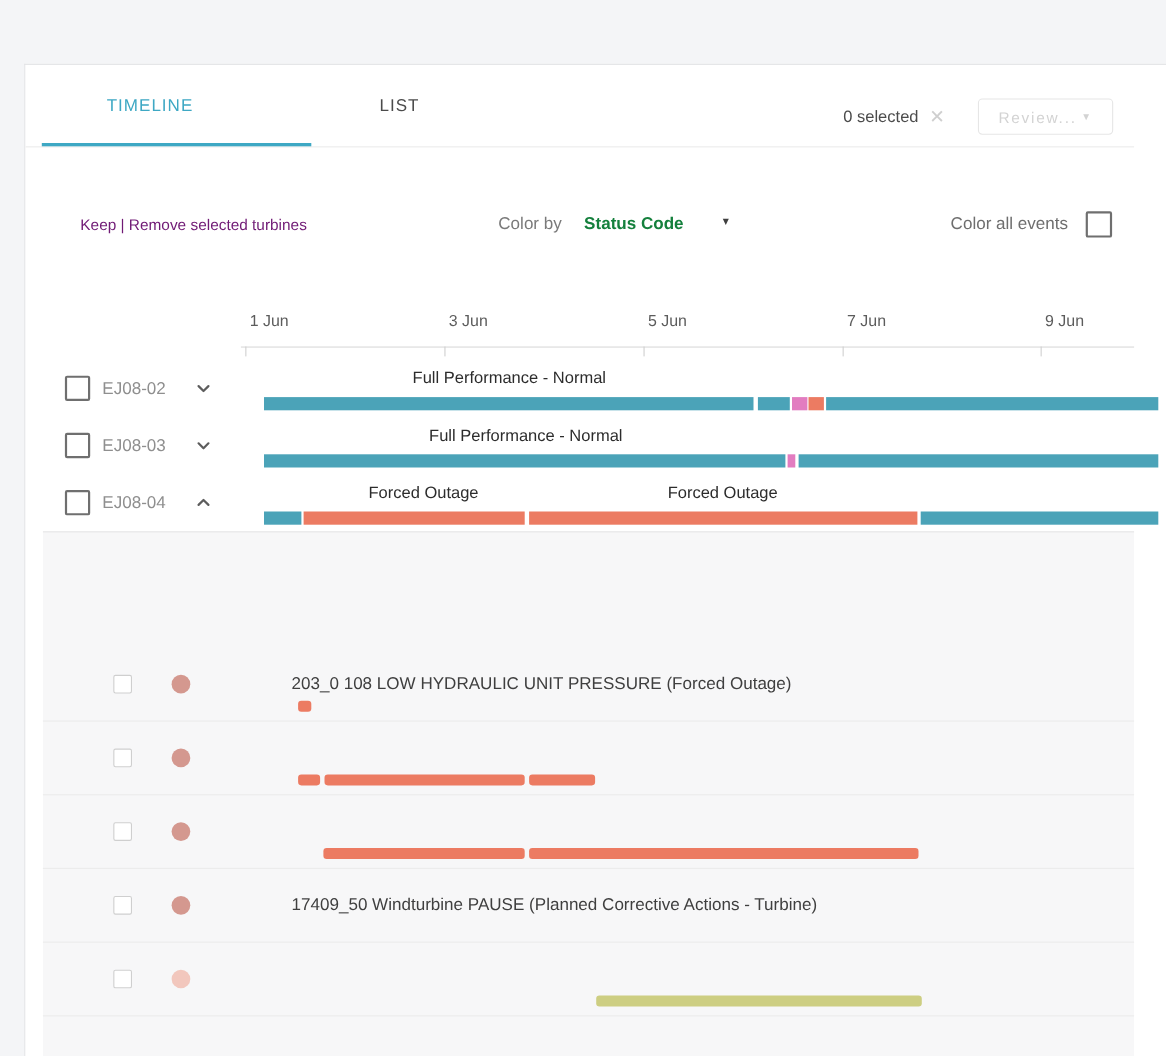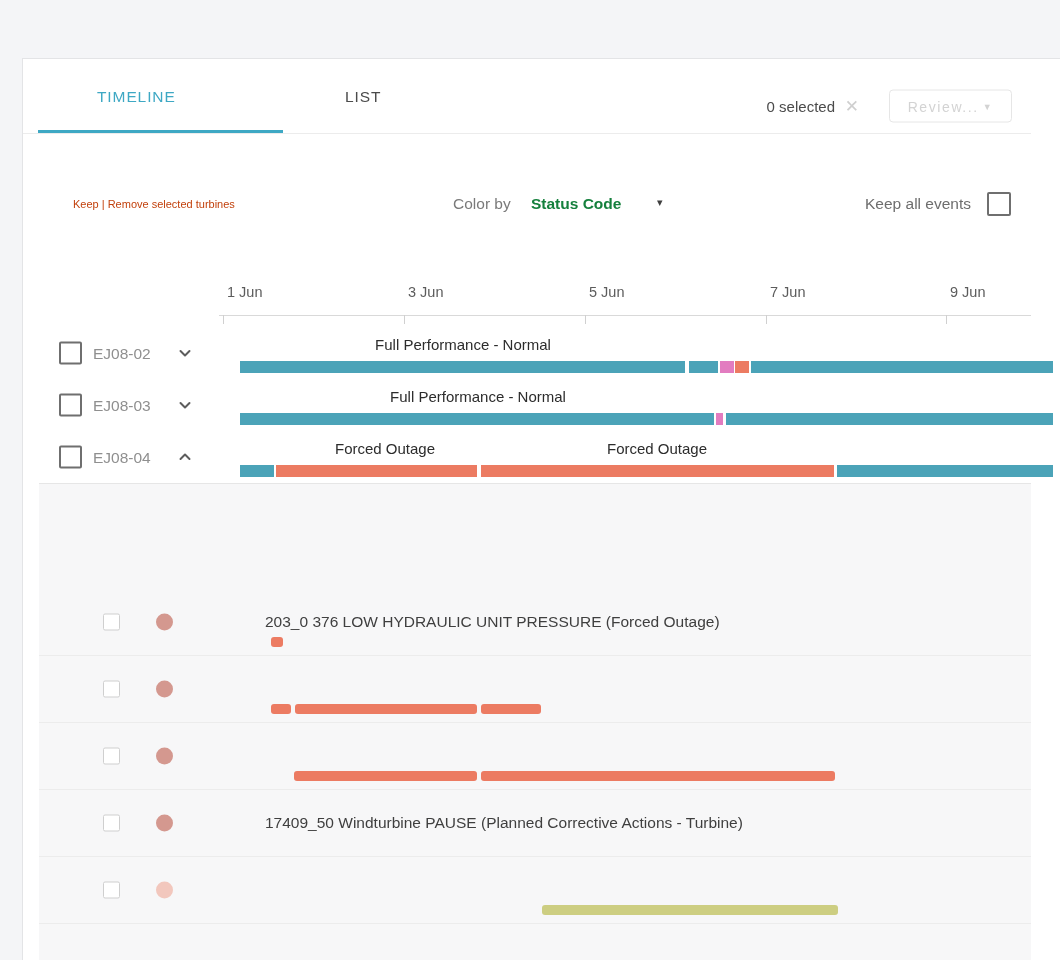--- a/index.html
+++ b/index.html
@@ -104,22 +104,22 @@
   
   .controls {
     position: absolute;
     left: 0; top: 75px;
     width: 1008px; height: 120px;
   }
   .keep-remove {
     position: absolute;
     left: 50px; top: 70px;
     transform: translateY(-50%);
-    font-size: 11px;
-    color: #c2410c;
+    font-size: 14px;
+    color: #701a75;
     white-space: nowrap;
     cursor: pointer;
   }
   .colorby-label {
     position: absolute;
     left: 430px; top: 70px;
     transform: translateY(-50%);
     font-size: 15.5px;
     color: #7a7a7a;
   }
@@ -348,21 +348,21 @@
       </div>
     </div>
 
     <div class="controls">
       <div class="keep-remove">Keep | Remove selected turbines</div>
 
       <div class="colorby-label">Color by</div>
       <div class="colorby-value">Status Code</div>
       <div class="colorby-caret">▾</div>
 
-      <div class="showall-label">Keep all events</div>
+      <div class="showall-label">Color all events</div>
       <div class="cb showall-cb"></div>
     </div>
 
     <div class="axis">
       <div class="axis-line"></div>
       <div id="axis-ticks">
           <div class="tick" style="left: 200px;"></div>
           <div class="tick-label" style="left: 204px;">1 Jun</div>
           <div class="tick" style="left: 381px;"></div>
           <div class="tick-label" style="left: 385px;">3 Jun</div>
@@ -427,21 +427,21 @@
         </div>
       </div>
 
     <div class="expanded">
 
 
       <div class="events" id="event-rows">
           <div class="event-row">
             <div class="event-cb"></div>
             <div class="event-dot" style="background: rgb(212, 152, 143);"></div>
-            <div class="event-label">203_0 376 LOW HYDRAULIC UNIT PRESSURE (Forced Outage)</div>
+            <div class="event-label">203_0 108 LOW HYDRAULIC UNIT PRESSURE (Forced Outage)</div>
             <div class="event-bars">
               <div class="event-seg" style="left: 232px; width: 12px; background: rgb(236, 123, 98);"></div>
             </div>
           </div>
           <div class="event-row">
             <div class="event-cb"></div>
             <div class="event-dot" style="background: rgb(212, 152, 143);"></div>
             <div class="event-bars">
               <div class="event-seg" style="left: 232px; width: 20px; background: rgb(236, 123, 98);"></div>
               <div class="event-seg" style="left: 256px; width: 182px; background: rgb(236, 123, 98);"></div>

